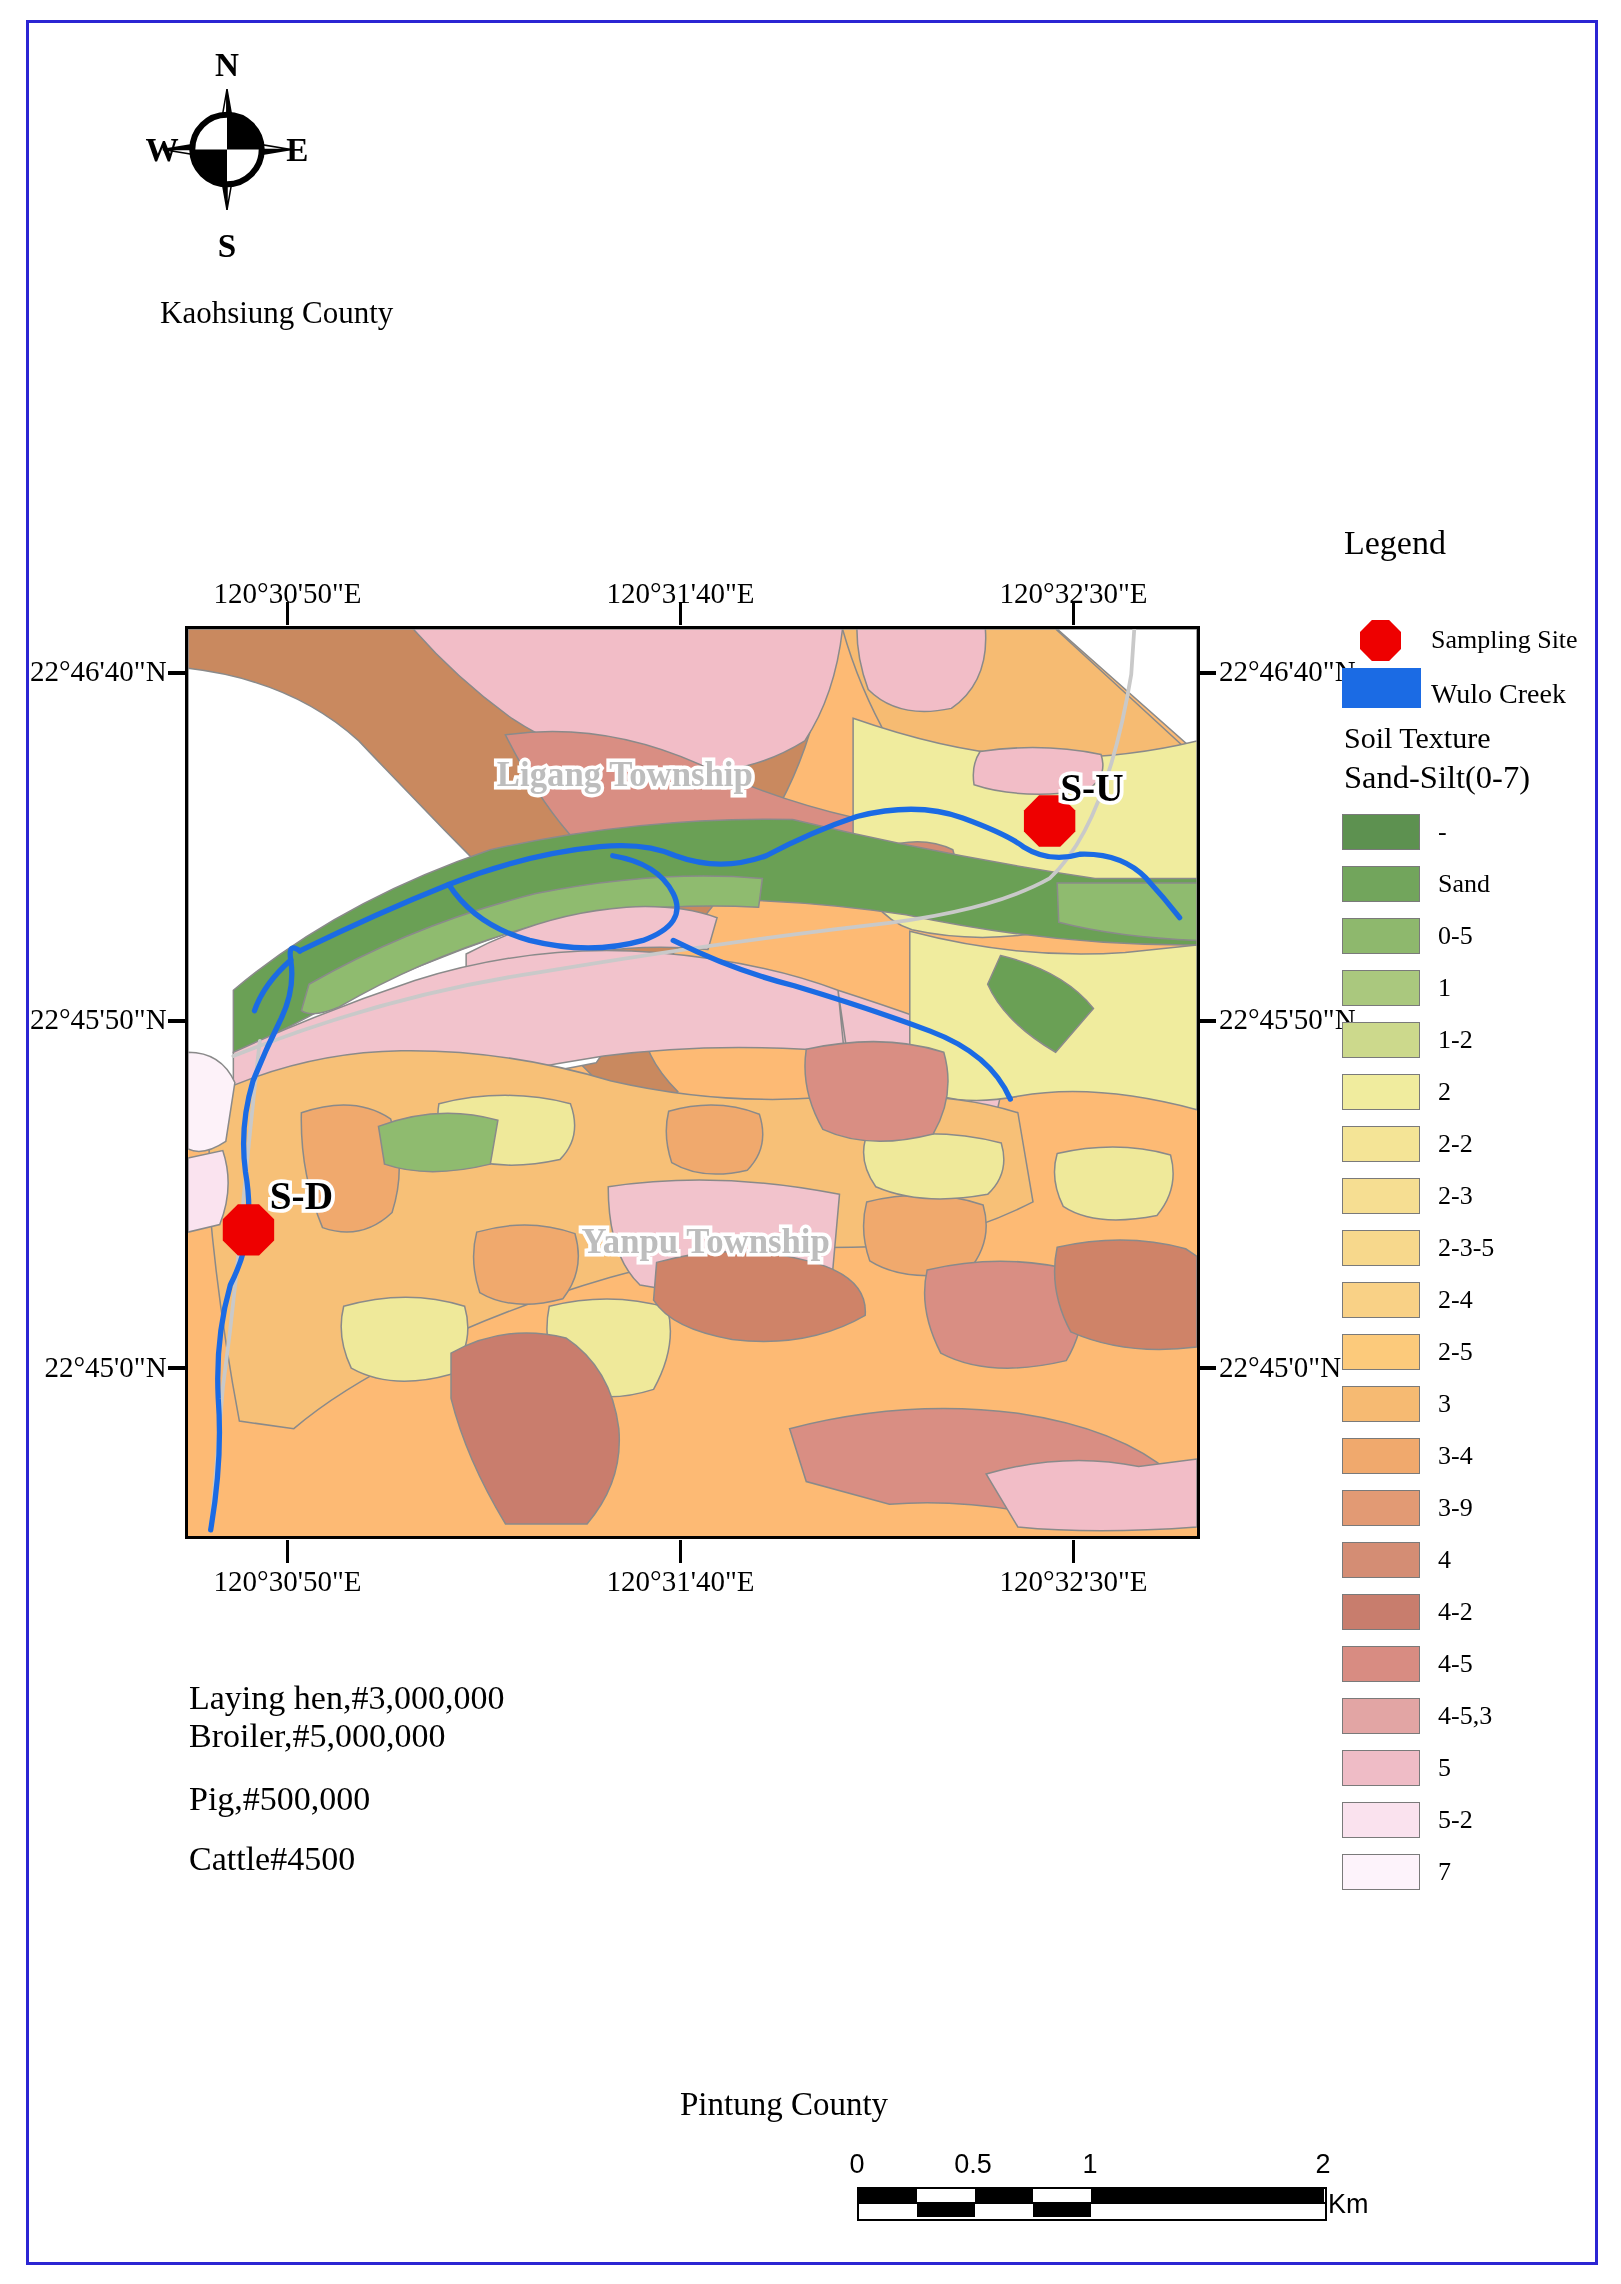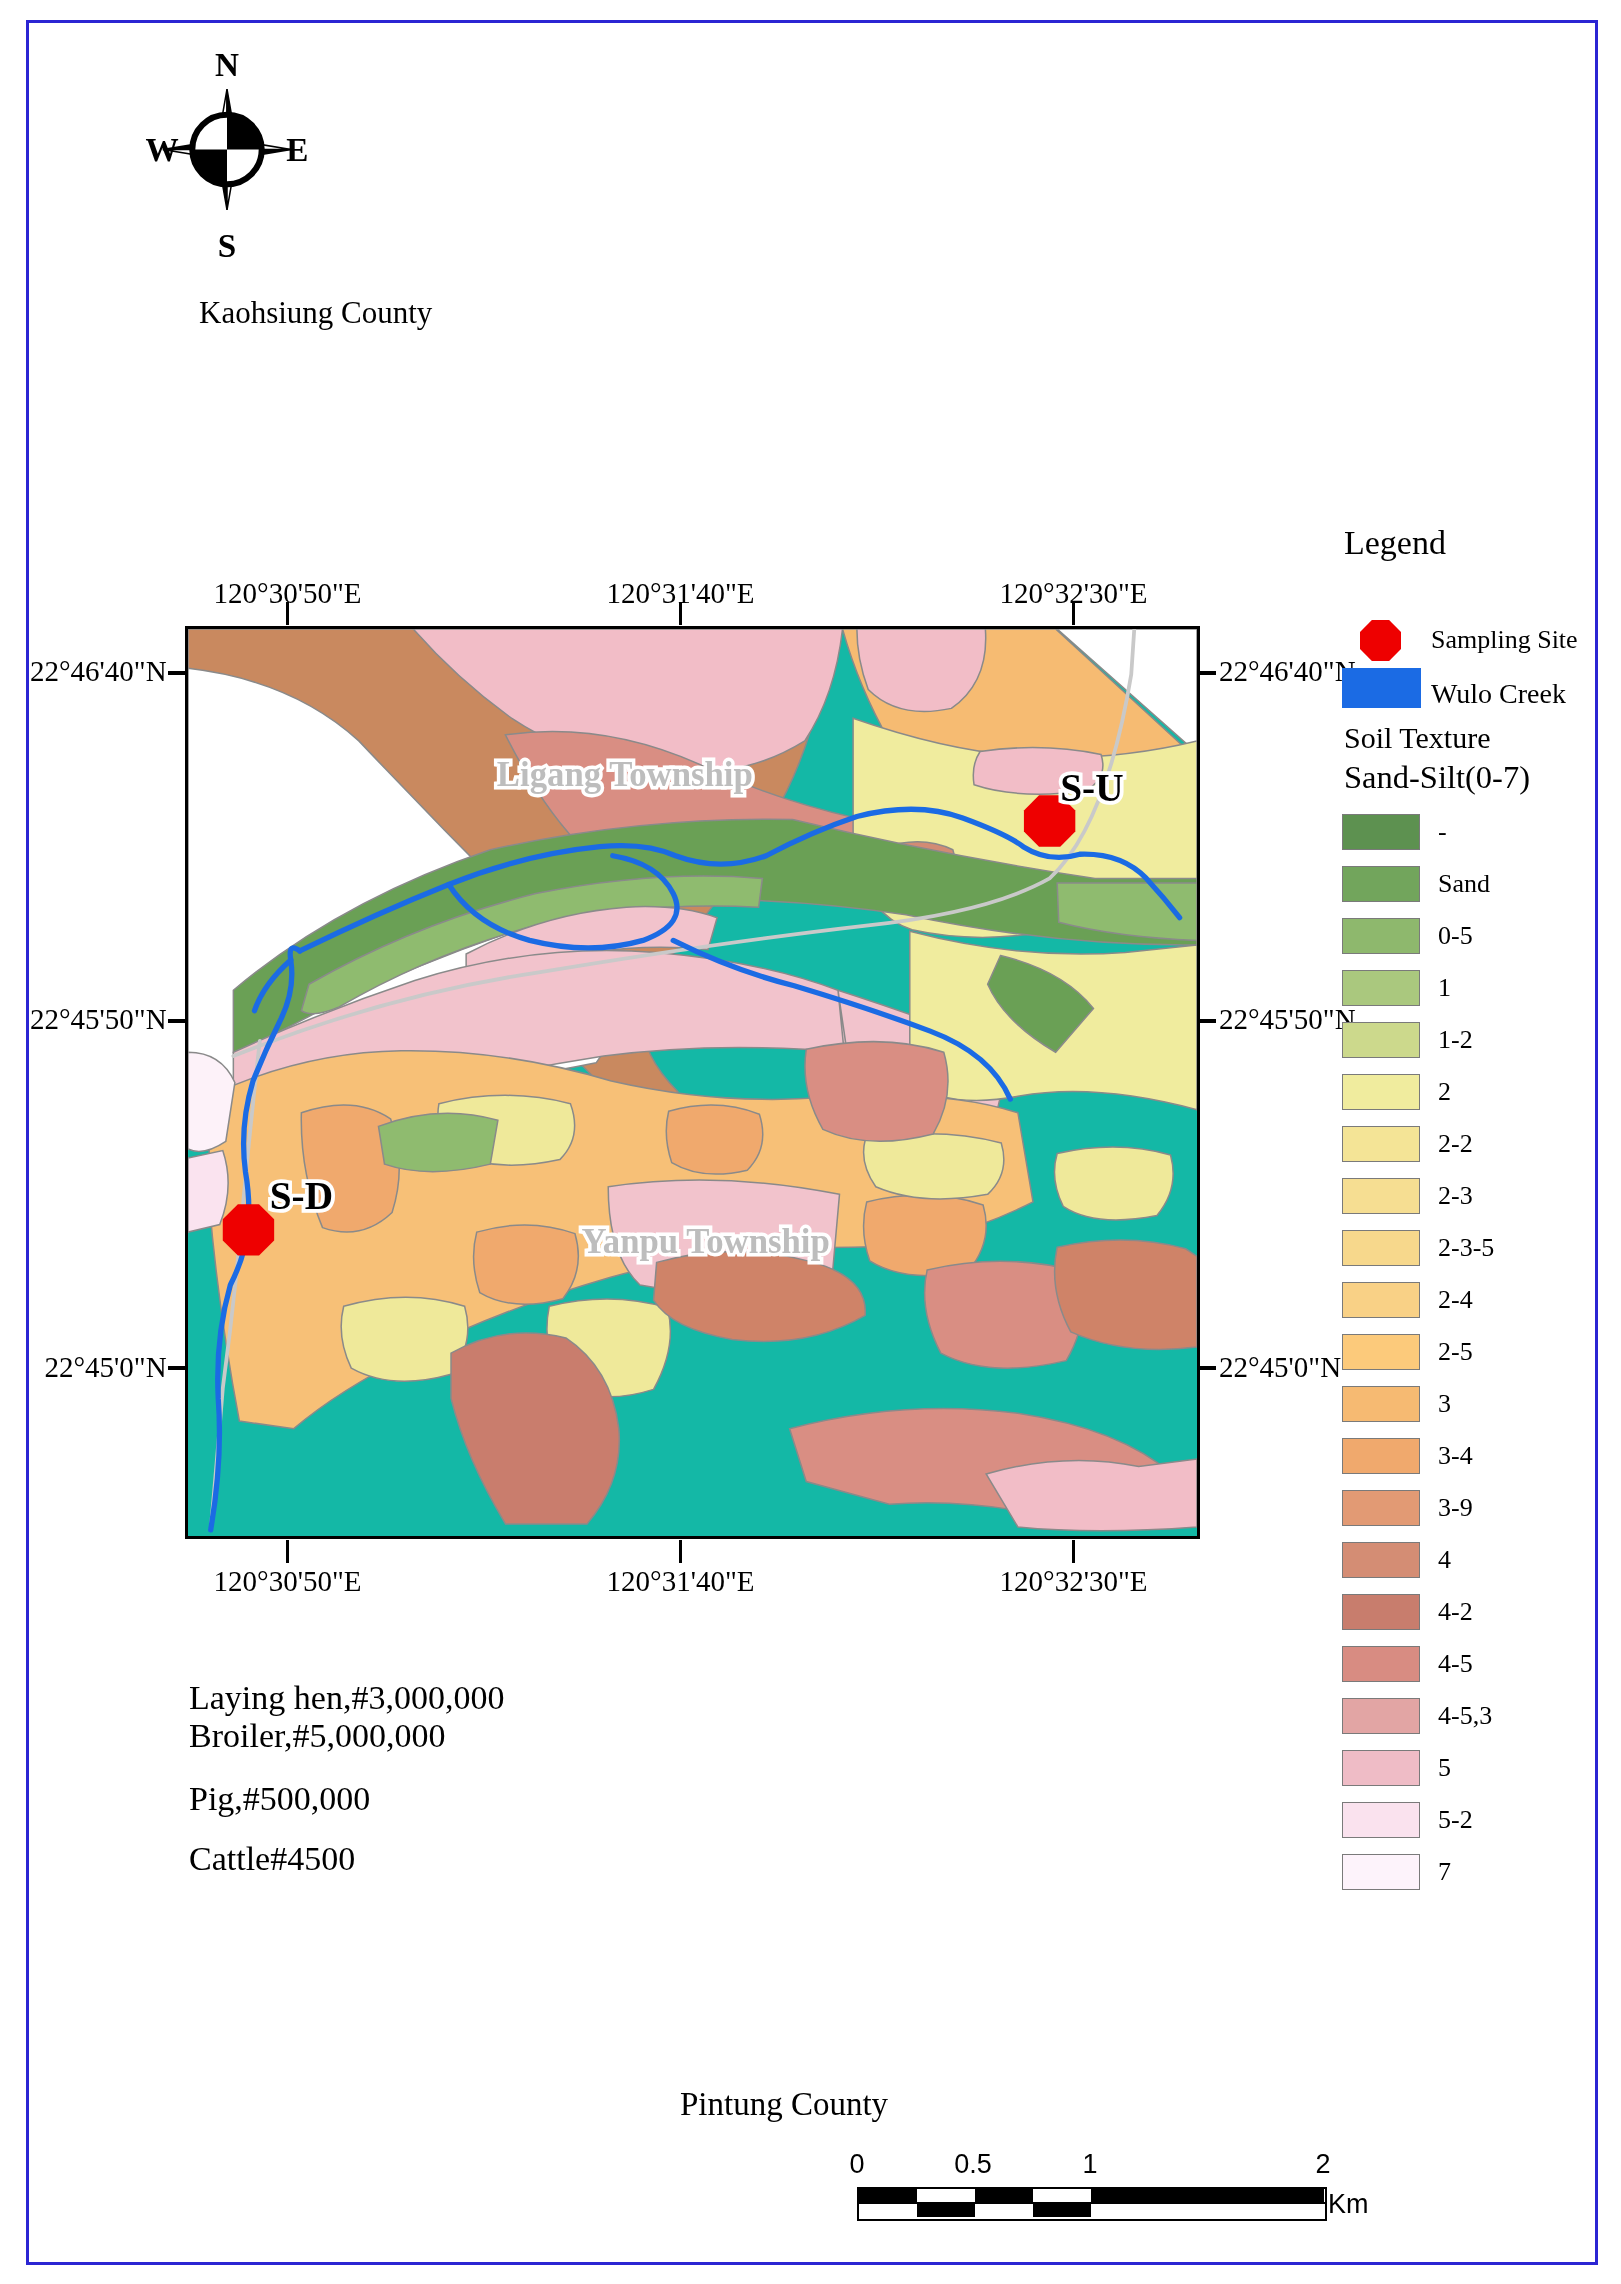--- a/index.html
+++ b/index.html
@@ -2,26 +2,26 @@
 <html style="font-size:12px"><head>
 <meta charset="utf-8">
 <style>
   html,body{margin:0;padding:0;background:#fff;}
   #page{position:relative;width:1622px;height:2284px;background:#fff;overflow:hidden;
         font-family:"Liberation Serif",serif;color:#000;}
   #page-border{position:absolute;left:26px;top:19.7px;width:1566px;height:2239px;
         border:3px solid #2b25d3;}
   .abs{position:absolute;}
   
-  #region-title{left:160px;top:295px;font-size:31px;margin-left:39px;}
+  #region-title{left:160px;top:295px;font-size:31px;}
   #south-title{left:680px;top:2086px;font-size:33px;}
   
   #inset{left:1280px;top:47px;width:252px;height:426px;border:2.3px solid #3a3a3a;background:#fff;}
   
-  #map-frame{left:185px;top:626px;width:1009px;height:907px;border:3.8px solid #000;background:#14b8a6;}
+  #map-frame{left:185px;top:626px;width:1009px;height:907px;border:3.8px solid #000;background:#fdba74;}
   .xtick-label{width:227px;text-align:center;font-size:29px;}
   .xtick{width:3px;height:23.4px;background:#000;}
   .ytick-label{width:159px;font-size:29px;}
   .ytick-label.left{text-align:right;}
   .ytick{width:18px;height:3.8px;background:#000;}
   
   #legend-title{left:1344px;top:524px;font-size:34px;text-align:center;}
   #legend-octagon{left:1360px;top:620px;width:41px;height:41px;
       clip-path:polygon(29% 0%,71% 0%,100% 29%,100% 71%,71% 100%,29% 100%,0% 71%,0% 29%);}
   #legend-site-label{left:1431px;top:625px;font-size:26px;}

